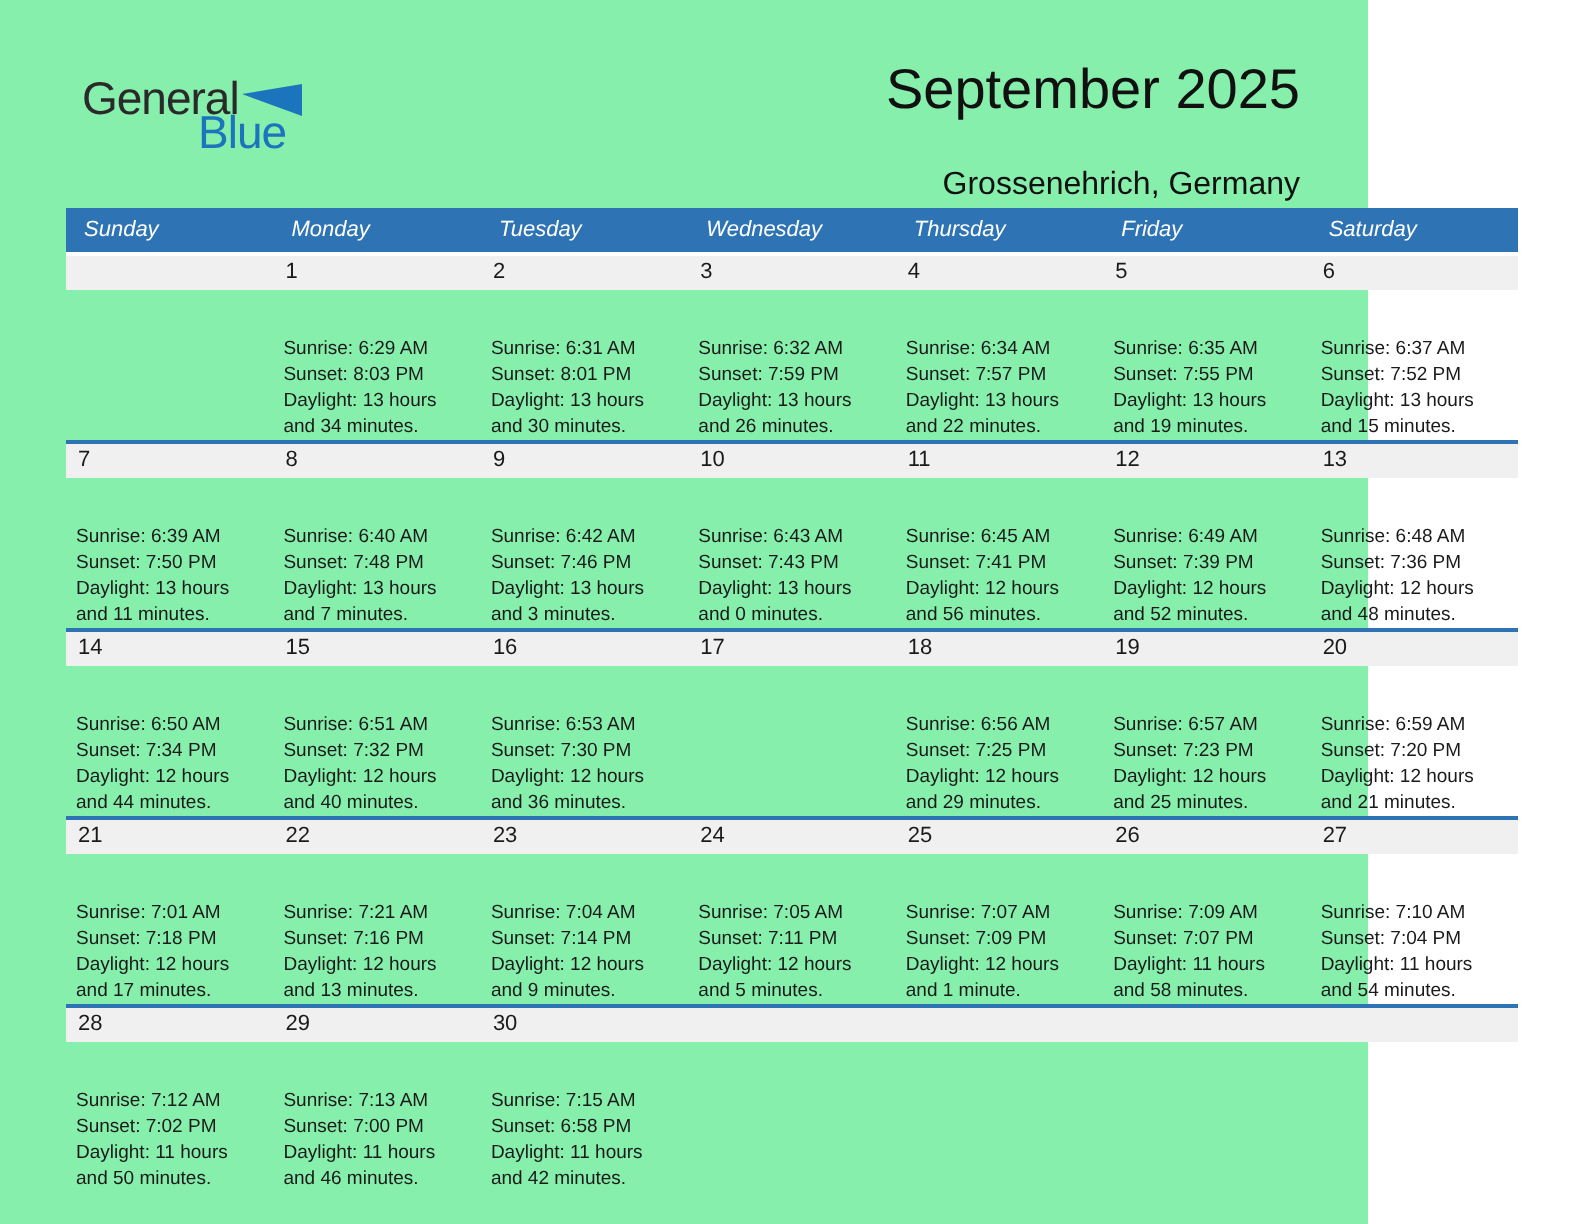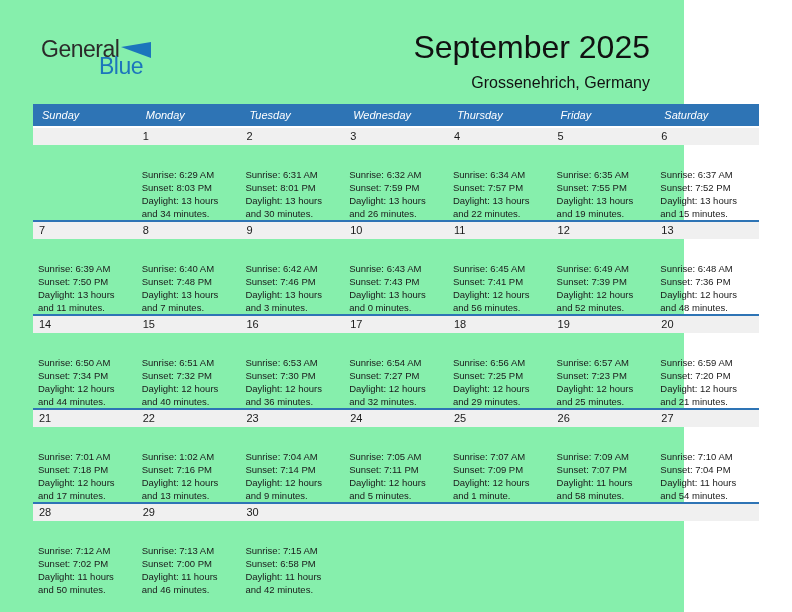--- a/index.html
+++ b/index.html
@@ -10,22 +10,22 @@
   }
   .page{position:relative;width:684px;height:612px;background:#86efac;}
 
   
   .masthead{position:absolute;left:33px;right:34px;top:0;height:104px;}
   .logo{position:absolute;left:8px;top:38px;line-height:1;}
   .logo-line1{display:flex;align-items:flex-end;font-size:23px;letter-spacing:-0.5px;color:#2b2a2a;}
   .logo-triangle{margin:0 0 3px 2px;display:block;}
   .logo-line2{font-size:23px;letter-spacing:-0.5px;color:#1c75bc;margin:-6px 0 0 58px;}
   .title-block{position:absolute;right:0;top:30px;text-align:right;}
-  .page-title{margin:0;font-size:32px;font-weight:400;color:#111111;line-height:1.1;}
-  .page-subtitle{margin:9px 0 0 0;font-size:16px;font-weight:400;color:#111111;line-height:1.1;}
+  .page-title{margin:0;font-size:28px;font-weight:400;color:#111111;line-height:1.1;}
+  .page-subtitle{margin:23px 0 0 0;font-size:16px;font-weight:400;color:#111111;line-height:1.1;}
 
   
   .calendar{position:absolute;left:33px;top:104px;width:726px;}
   .weekday-row{display:flex;background:#2e74b5;height:22px;font-style:italic;}
   .weekday-cell{flex:1;color:#ffffff;font-size:11px;line-height:22px;padding-left:9px;box-sizing:border-box;overflow:hidden;}
   .week-row{display:flex;border-top:2px solid #2e74b5;}
   .week-row:first-child{border-top:2px solid #ffffff;}
   .day-cell{flex:1;min-height:87px;box-sizing:border-box;overflow:hidden;}
   .day-band{height:17px;background:#f0f0f0;font-size:11px;line-height:17px;padding-left:6px;color:#1a1a1a;}
   .day-details{padding:3px 6px 0 5px;font-size:9.5px;line-height:13px;color:#1a1a1a;margin-top:20px;}
@@ -194,25 +194,20 @@
           <div class="day-cell">
             <div class="day-band">16</div>
             <div class="day-details">
               <div class="detail-line">Sunrise: 6:53 AM</div>
               <div class="detail-line">Sunset: 7:30 PM</div>
               <div class="detail-line">Daylight: 12 hours and 36 minutes.</div>
             </div>
           </div>
           <div class="day-cell">
             <div class="day-band">17</div>
-            <div class="day-details">
-              <div class="detail-line">Sunrise: 6:54 AM</div>
-              <div class="detail-line">Sunset: 7:27 PM</div>
-              <div class="detail-line">Daylight: 12 hours and 32 minutes.</div>
-            </div>
           </div>
           <div class="day-cell">
             <div class="day-band">18</div>
             <div class="day-details">
               <div class="detail-line">Sunrise: 6:56 AM</div>
               <div class="detail-line">Sunset: 7:25 PM</div>
               <div class="detail-line">Daylight: 12 hours and 29 minutes.</div>
             </div>
           </div>
           <div class="day-cell">
@@ -237,21 +232,21 @@
             <div class="day-band">21</div>
             <div class="day-details">
               <div class="detail-line">Sunrise: 7:01 AM</div>
               <div class="detail-line">Sunset: 7:18 PM</div>
               <div class="detail-line">Daylight: 12 hours and 17 minutes.</div>
             </div>
           </div>
           <div class="day-cell">
             <div class="day-band">22</div>
             <div class="day-details">
-              <div class="detail-line">Sunrise: 1:02 AM</div>
+              <div class="detail-line">Sunrise: 7:21 AM</div>
               <div class="detail-line">Sunset: 7:16 PM</div>
               <div class="detail-line">Daylight: 12 hours and 13 minutes.</div>
             </div>
           </div>
           <div class="day-cell">
             <div class="day-band">23</div>
             <div class="day-details">
               <div class="detail-line">Sunrise: 7:04 AM</div>
               <div class="detail-line">Sunset: 7:14 PM</div>
               <div class="detail-line">Daylight: 12 hours and 9 minutes.</div>

